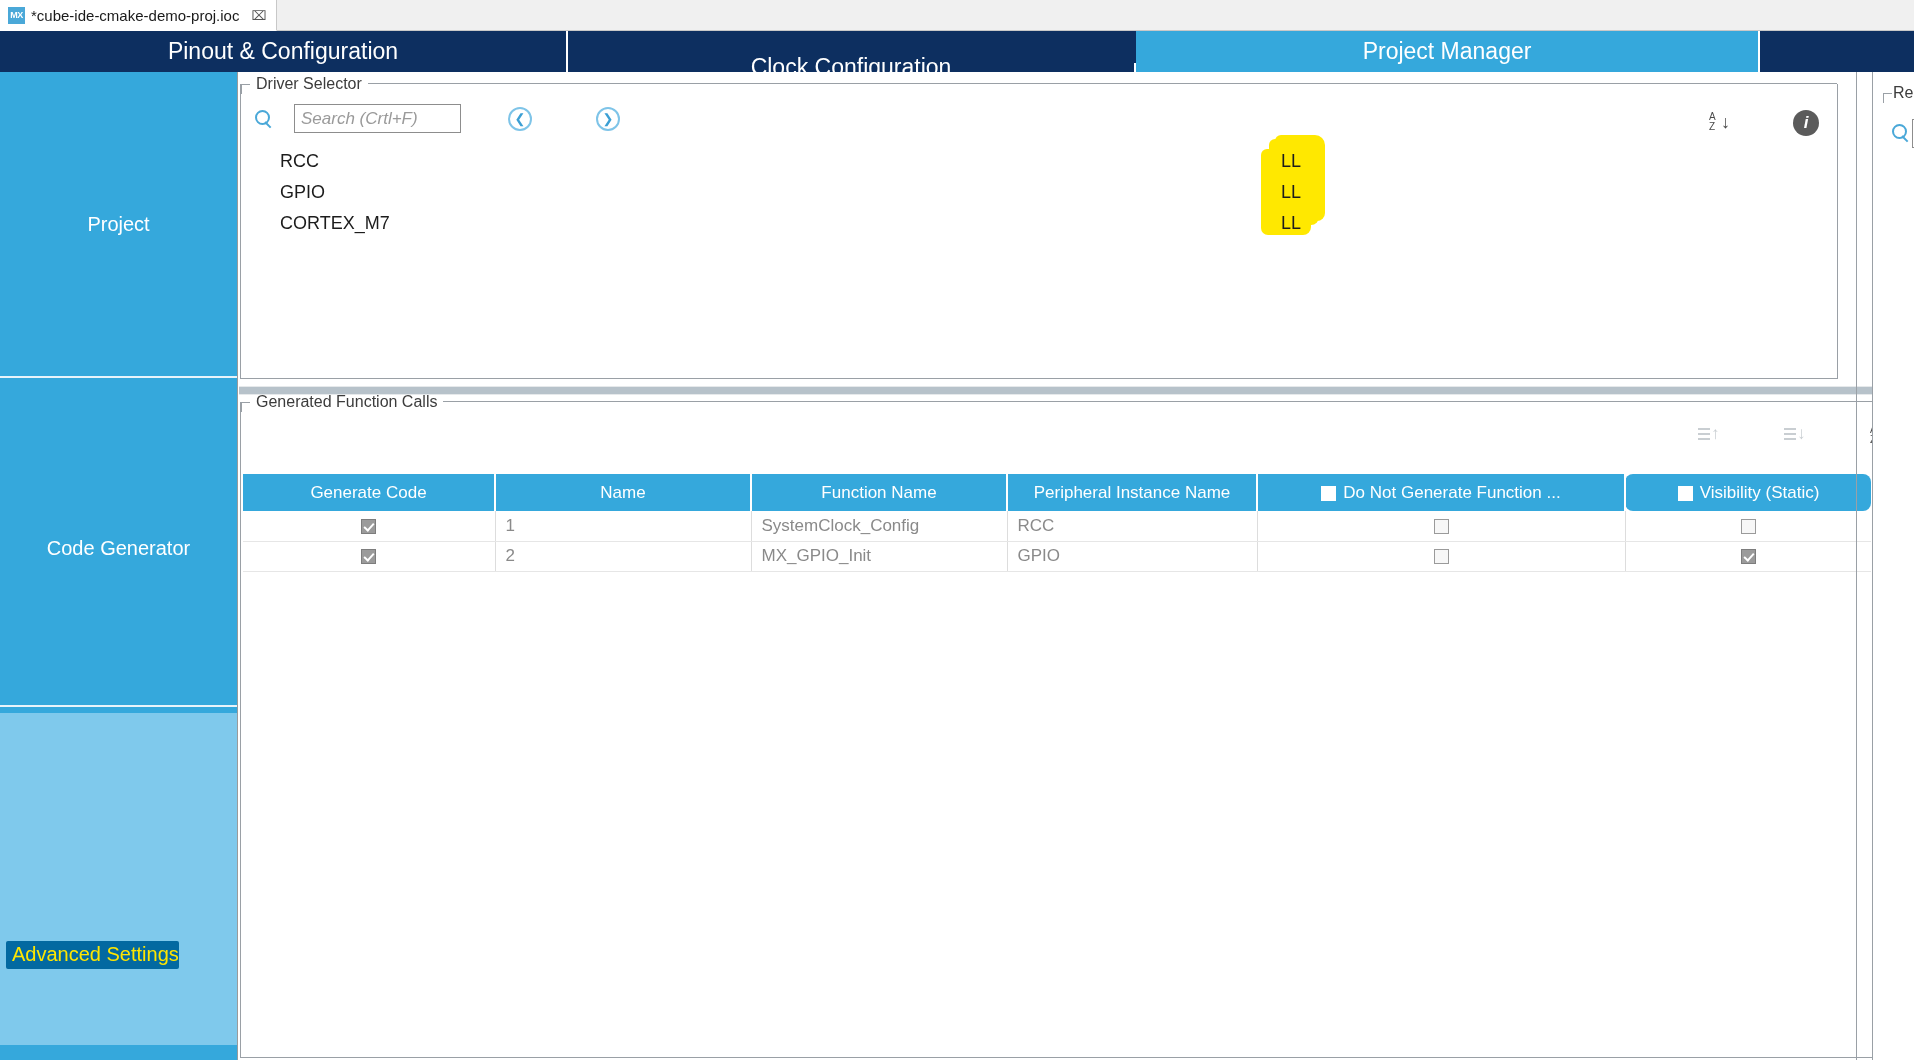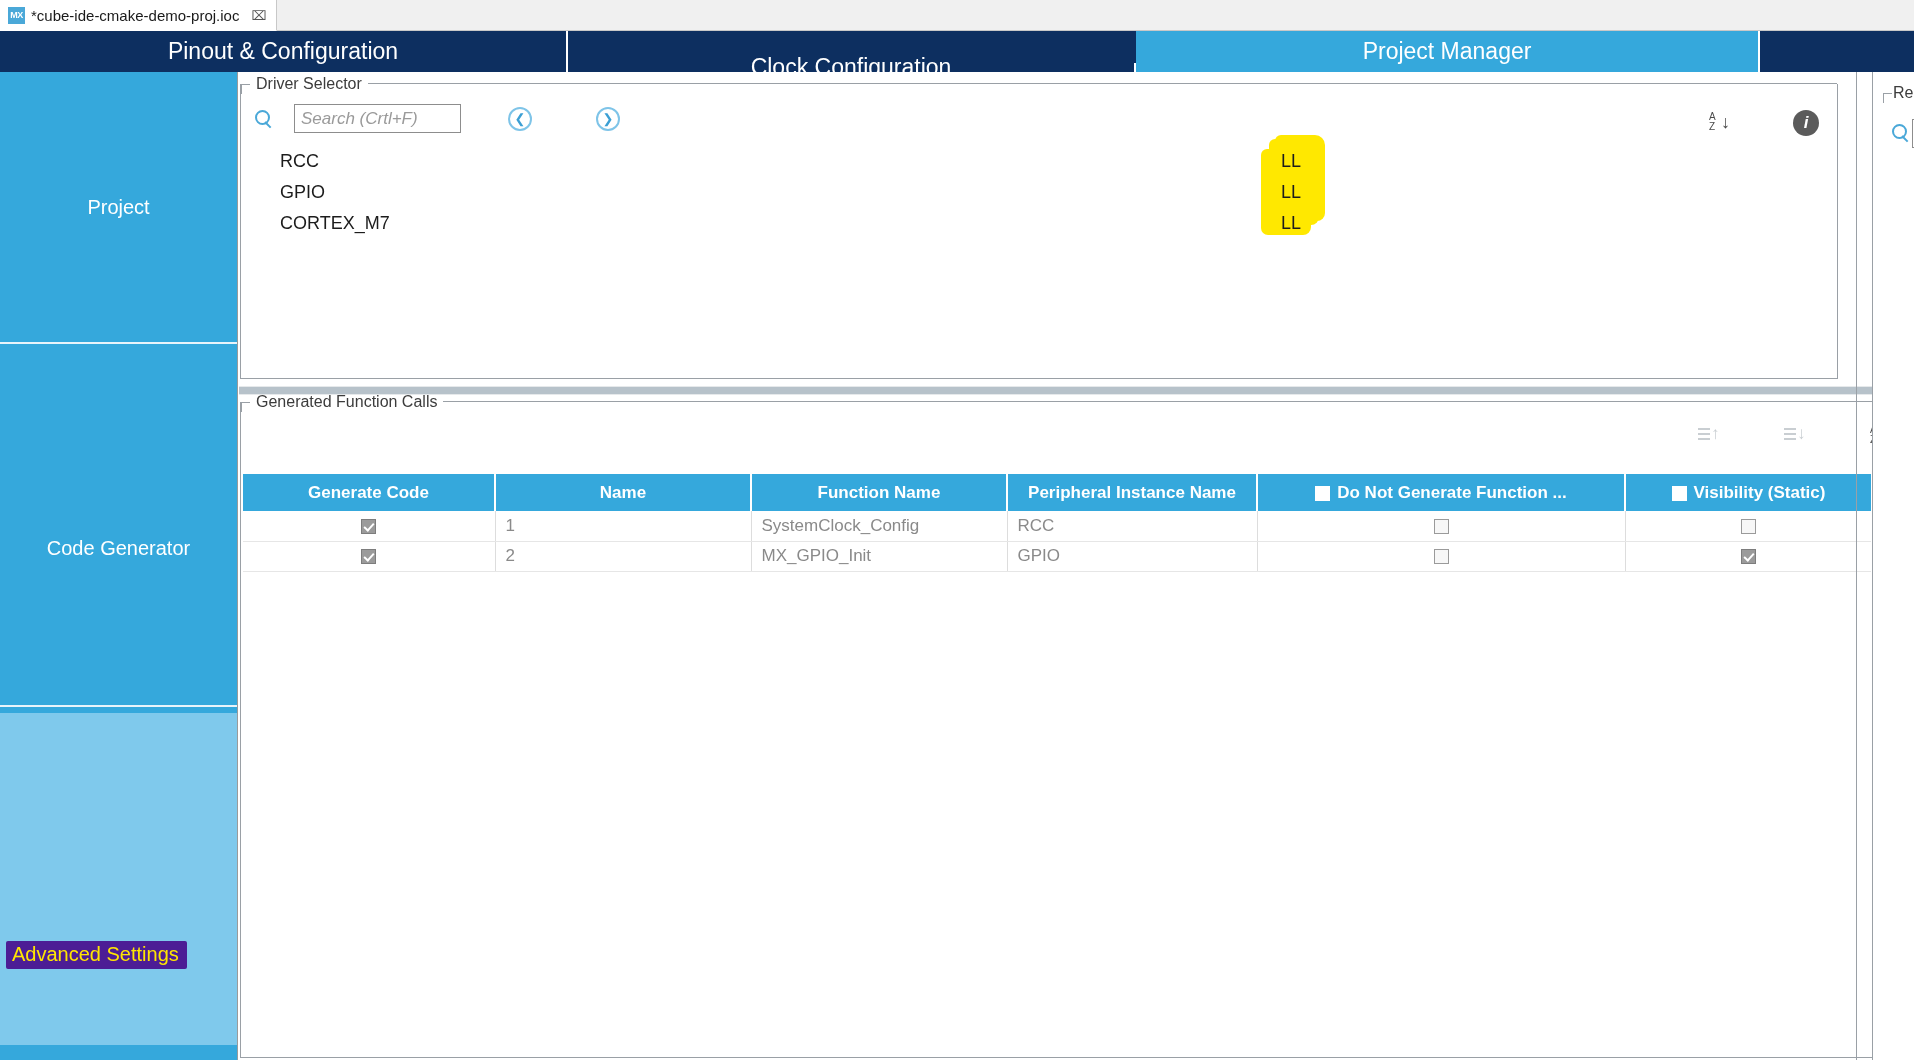--- a/index.html
+++ b/index.html
@@ -65,33 +65,33 @@
     border-right: 1px solid #9a9a9a;
   }
   .side-item {
     position: absolute; left: 0; width: 237px;
     display: flex; align-items: center; justify-content: center;
     color: #ffffff; font-size: 20px;
     background: #35a8dc;
     border-bottom: 2px solid #e8f4fb;
     cursor: pointer; user-select: none;
   }
-  .side-item.s1 { top: 0;   height: 272px; }
+  .side-item.s1 { top: 0;   height: 306px; }
   .side-item.s2 { top: 320px; height: 315px; }
   .side-item.s3 {
     top: 641px; height: 332px;
     background: #7fc9ec;
     border-bottom: none;
     align-items: flex-end; justify-content: flex-start;
   }
   .adv-label {
     display: inline-block;
     margin: 0 0 76px 6px;
-    padding: 2px 8px 3px 6px;
-    background: #4c1d95;
+    padding: 2px 0 3px 6px;
+    background: #0369a1;
     color: #ffe600;
     font-size: 20px;
     border-radius: 2px;
   }
   .side-tail {
     position: absolute; left: 0; top: 973px; width: 237px; height: 87px;
     background: #35a8dc;
   }
 
   
@@ -207,26 +207,26 @@
   .icon-move { width: 24px; height: 22px; position: relative; cursor: pointer; }
   .icon-move .bars { position: absolute; left: 0; top: 3px; width: 12px; }
   .icon-move .bars i { display: block; height: 2px; background: #c3c9cd; margin-bottom: 3px; }
   .icon-move.dim .bars i { background: #c9ced2; }
   .icon-move .arw { position: absolute; left: 13px; top: -1px; font-size: 17px; color: #c9ced2; line-height: 20px; }
 
   
   .tbl { position: absolute; left: 2px; top: 72px; width: 1670px; }
   .tbl table { border-collapse: collapse; width: 1628px; table-layout: fixed; }
   .tbl th {
-    background: #35a8dc; color: #ffffff; font-weight: bold;
+    background: #35a8dc; color: #ffffff; font-weight: normal;
     font-size: 17px; height: 37px;
     border-right: 2px solid #ffffff;
     padding: 0 4px; text-align: center; white-space: nowrap; margin-left: 20px;
   }
-  .tbl th:last-child { border-right: none; }
+  .tbl th:last-child { border-right: none; border-radius: 8px; }
   .tbl td {
     height: 30px; font-size: 17px; color: #8a8a8a;
     border-right: 1px solid #dddddd; border-bottom: 1px solid #e6e6e6;
     padding: 0 10px; white-space: nowrap; background: #ffffff;
   }
   .tbl td.center { text-align: center; padding: 0; }
   .tbl tr td:last-child { border-right: none; }
 
   .cb {
     display: inline-block; width: 15px; height: 15px;

